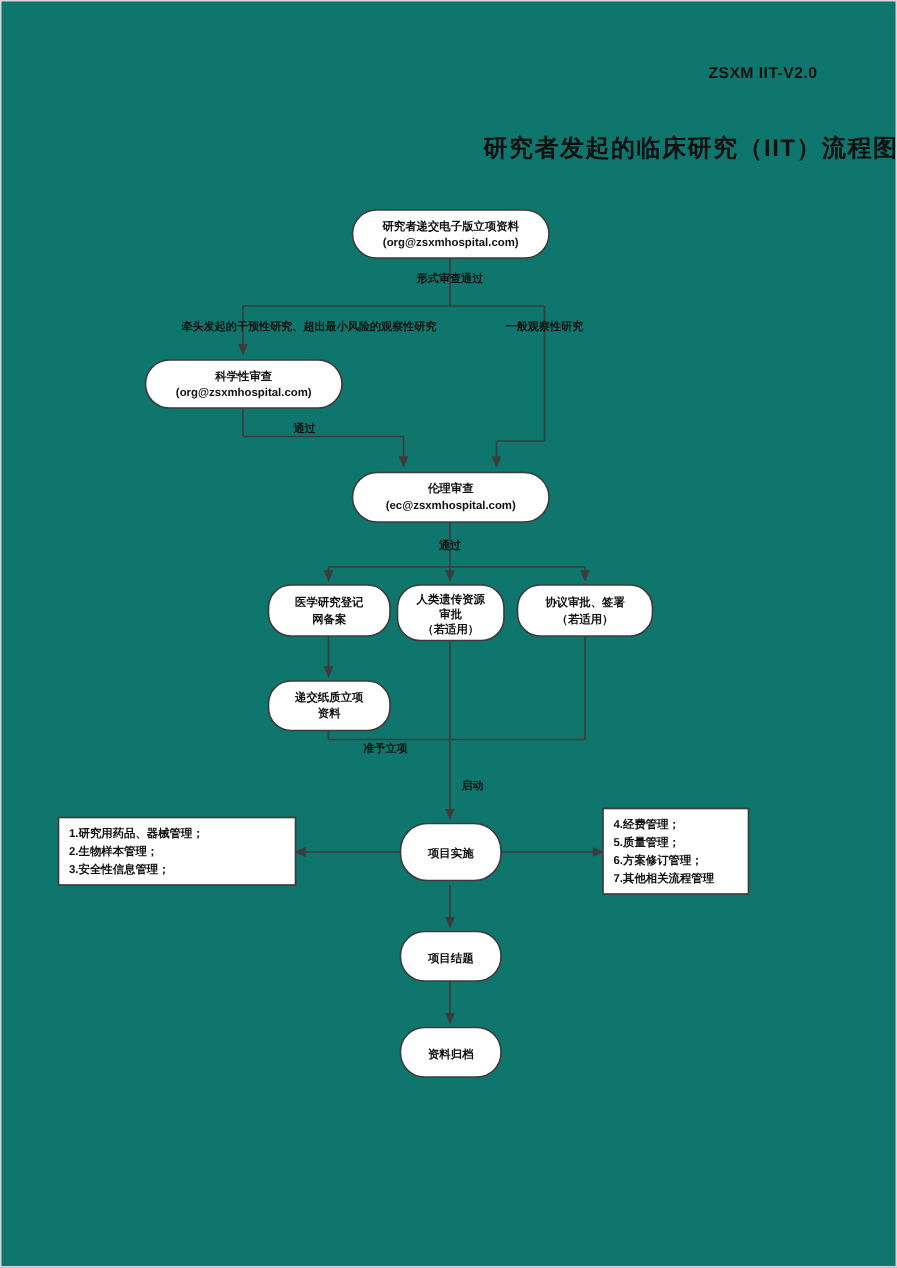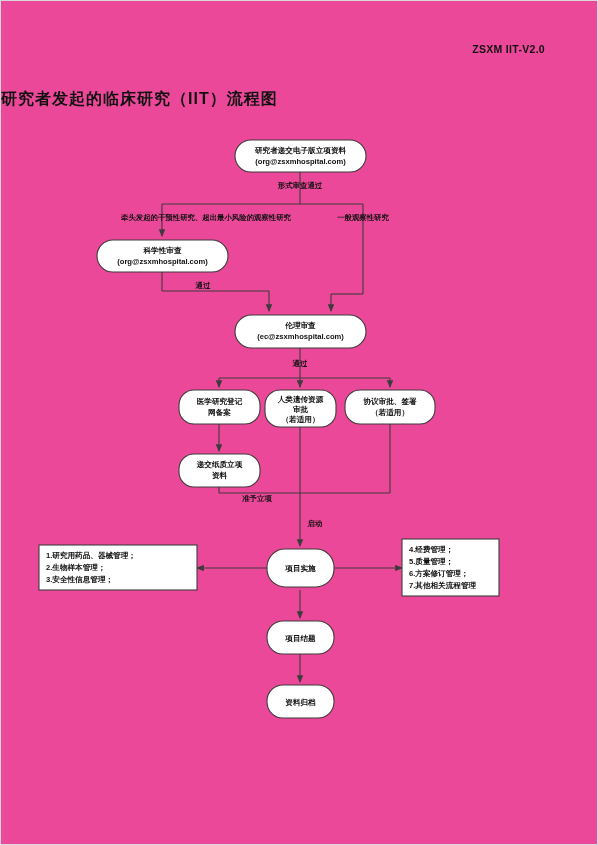--- a/index.html
+++ b/index.html
@@ -1,19 +1,19 @@
 <!DOCTYPE html>
 <html><head>
 <meta charset="utf-8">
 <style>
   html,body{margin:0;padding:0;background:#fff;}
   body{width:598px;height:845px;font-family:"Liberation Sans","DejaVu Sans",sans-serif;color:#1a1a1a;}
-  #page{position:relative;width:598px;height:845px;box-sizing:border-box;border:1px solid #d8d8d8;background:#ec4899;overflow:hidden;padding-left:44px;}
+  #page{position:relative;width:598px;height:845px;box-sizing:border-box;border:1px solid #d8d8d8;background:#0f766e;overflow:hidden;padding-left:44px;}
   #doc-header{position:absolute;top:42px;right:52px;font-size:10.5px;font-weight:bold;letter-spacing:.3px;color:#111;}
-  #doc-title{position:absolute;top:88px;left:0;width:598px;text-align:left;font-size:16px;font-weight:bold;letter-spacing:1px;color:#111;}
+  #doc-title{position:absolute;top:88px;left:0;width:598px;text-align:right;font-size:16px;font-weight:bold;letter-spacing:1px;color:#111;}
   #flow{position:absolute;top:125px;left:0;width:598px;height:600px;}
   svg{display:block;}
   .nd{fill:#fff;stroke:#3c3c3c;stroke-width:1.1;}
   .rc{fill:#fff;stroke:#3c3c3c;stroke-width:1.1;}
   .ln{stroke:#3c3c3c;stroke-width:1.1;fill:none;}
   .tx{font-family:"Liberation Sans","DejaVu Sans",sans-serif;font-size:7.6px;fill:#111;text-anchor:middle;font-weight:bold;}
   .txl{font-family:"Liberation Sans","DejaVu Sans",sans-serif;font-size:7.6px;fill:#111;text-anchor:start;font-weight:bold;}
   .ed{font-family:"Liberation Sans","DejaVu Sans",sans-serif;font-size:7.4px;fill:#111;text-anchor:middle;font-weight:bold;}
 </style>
 </head>

